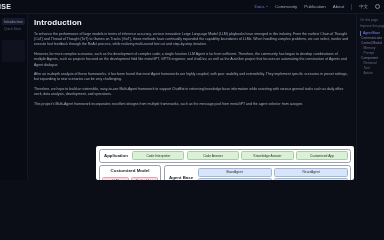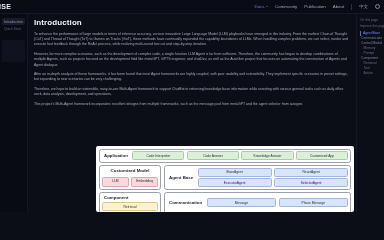--- a/index.html
+++ b/index.html
@@ -2,21 +2,21 @@
 <html><head>
 <meta charset="utf-8">
 <style>
   * { box-sizing: border-box; margin: 0; padding: 0; }
   html, body {
     width: 384px; height: 216px;
     background: #0b0d17;
     font-family: "Liberation Sans", sans-serif;
     overflow: hidden;
   }
-  .page { position: relative; width: 384px; height: 212px; background: #0b0d17; border-radius: 12px; }
+  .page { position: relative; width: 384px; height: 180px; background: #0b0d17; border-radius: 12px; }
 
   
   .topnav {
     position: absolute; top: 0; left: 0; width: 384px; height: 14px;
     background: #0a0c15;
     display: flex; align-items: center;
     border-bottom: 1px solid #15182a;
     z-index: 10;
   }
   .brand {

